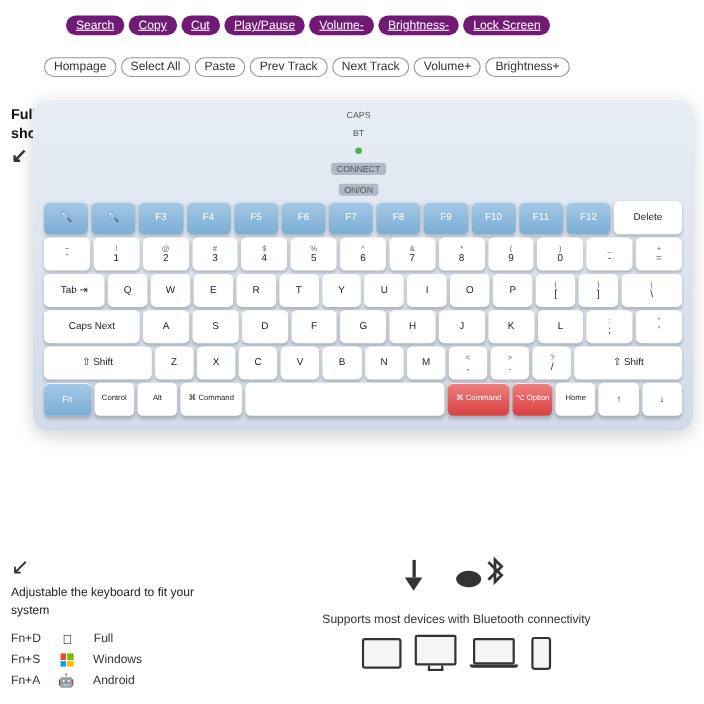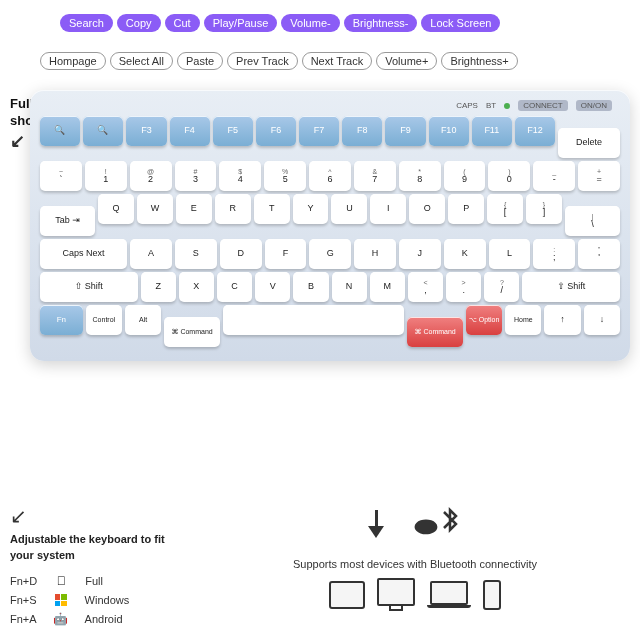--- a/index.html
+++ b/index.html
@@ -34,26 +34,27 @@
       position: absolute;
       top: 52px;
       left: 40px;
       right: 10px;
       display: flex;
       gap: 4px;
       align-items: center;
     }
 
     .pill {
-      background: #8b5cf6;
+      background: #701a75;
       color: #fff;
       border-radius: 12px;
       padding: 3px 9px;
       font-size: 11px;
       white-space: nowrap;
+      text-decoration: underline;
     }
     .pill-outline {
       background: #fff;
       color: #333;
       border: 1.5px solid #999;
       border-radius: 12px;
       padding: 2px 8px;
       font-size: 11px;
       white-space: nowrap;
     }
@@ -71,20 +72,21 @@
     }
 
     
     .status-row {
       display: flex;
       justify-content: flex-end;
       align-items: center;
       gap: 8px;
       margin-bottom: 5px;
       padding-right: 8px;
+      flex-direction: column;
     }
     .status-row span {
       font-size: 8px;
       color: #555;
     }
     .status-dot {
       width: 6px; height: 6px;
       border-radius: 50%;
       background: #4caf50;
       display: inline-block;
@@ -142,21 +144,21 @@
       color: #fff;
     }
     .key-blue .main-label { color: #fff; }
 
     .key-red {
       background: linear-gradient(180deg, #f08080 0%, #d94040 100%);
       color: #fff;
     }
     .key-red .main-label { color: #fff; }
 
-    .key-wide { flex: 1.6; margin-top: 12px; }
+    .key-wide { flex: 1.6; }
     .key-wider { flex: 2.2; }
     .key-widest { flex: 3; }
     .key-space { flex: 5.5; }
     .key-fn { flex: 1.2; background: linear-gradient(180deg, #a8c8e8 0%, #7aaed4 100%); }
     .key-fn .main-label { color: #fff; }
 
     
     .connector-img {
       position: absolute;
       top: 88px;
@@ -180,21 +182,21 @@
     .right-bottom {
       flex: 1;
       display: flex;
       flex-direction: column;
       align-items: center;
     }
 
     .adjust-text {
       font-size: 11px;
       color: #222;
-      font-weight: 700;
+      font-weight: 400;
       line-height: 1.4;
       margin-bottom: 10px;
     }
     .shortcut-item {
       display: flex;
       align-items: center;
       gap: 16px;
       font-size: 11px;
       margin-bottom: 3px;
     }

